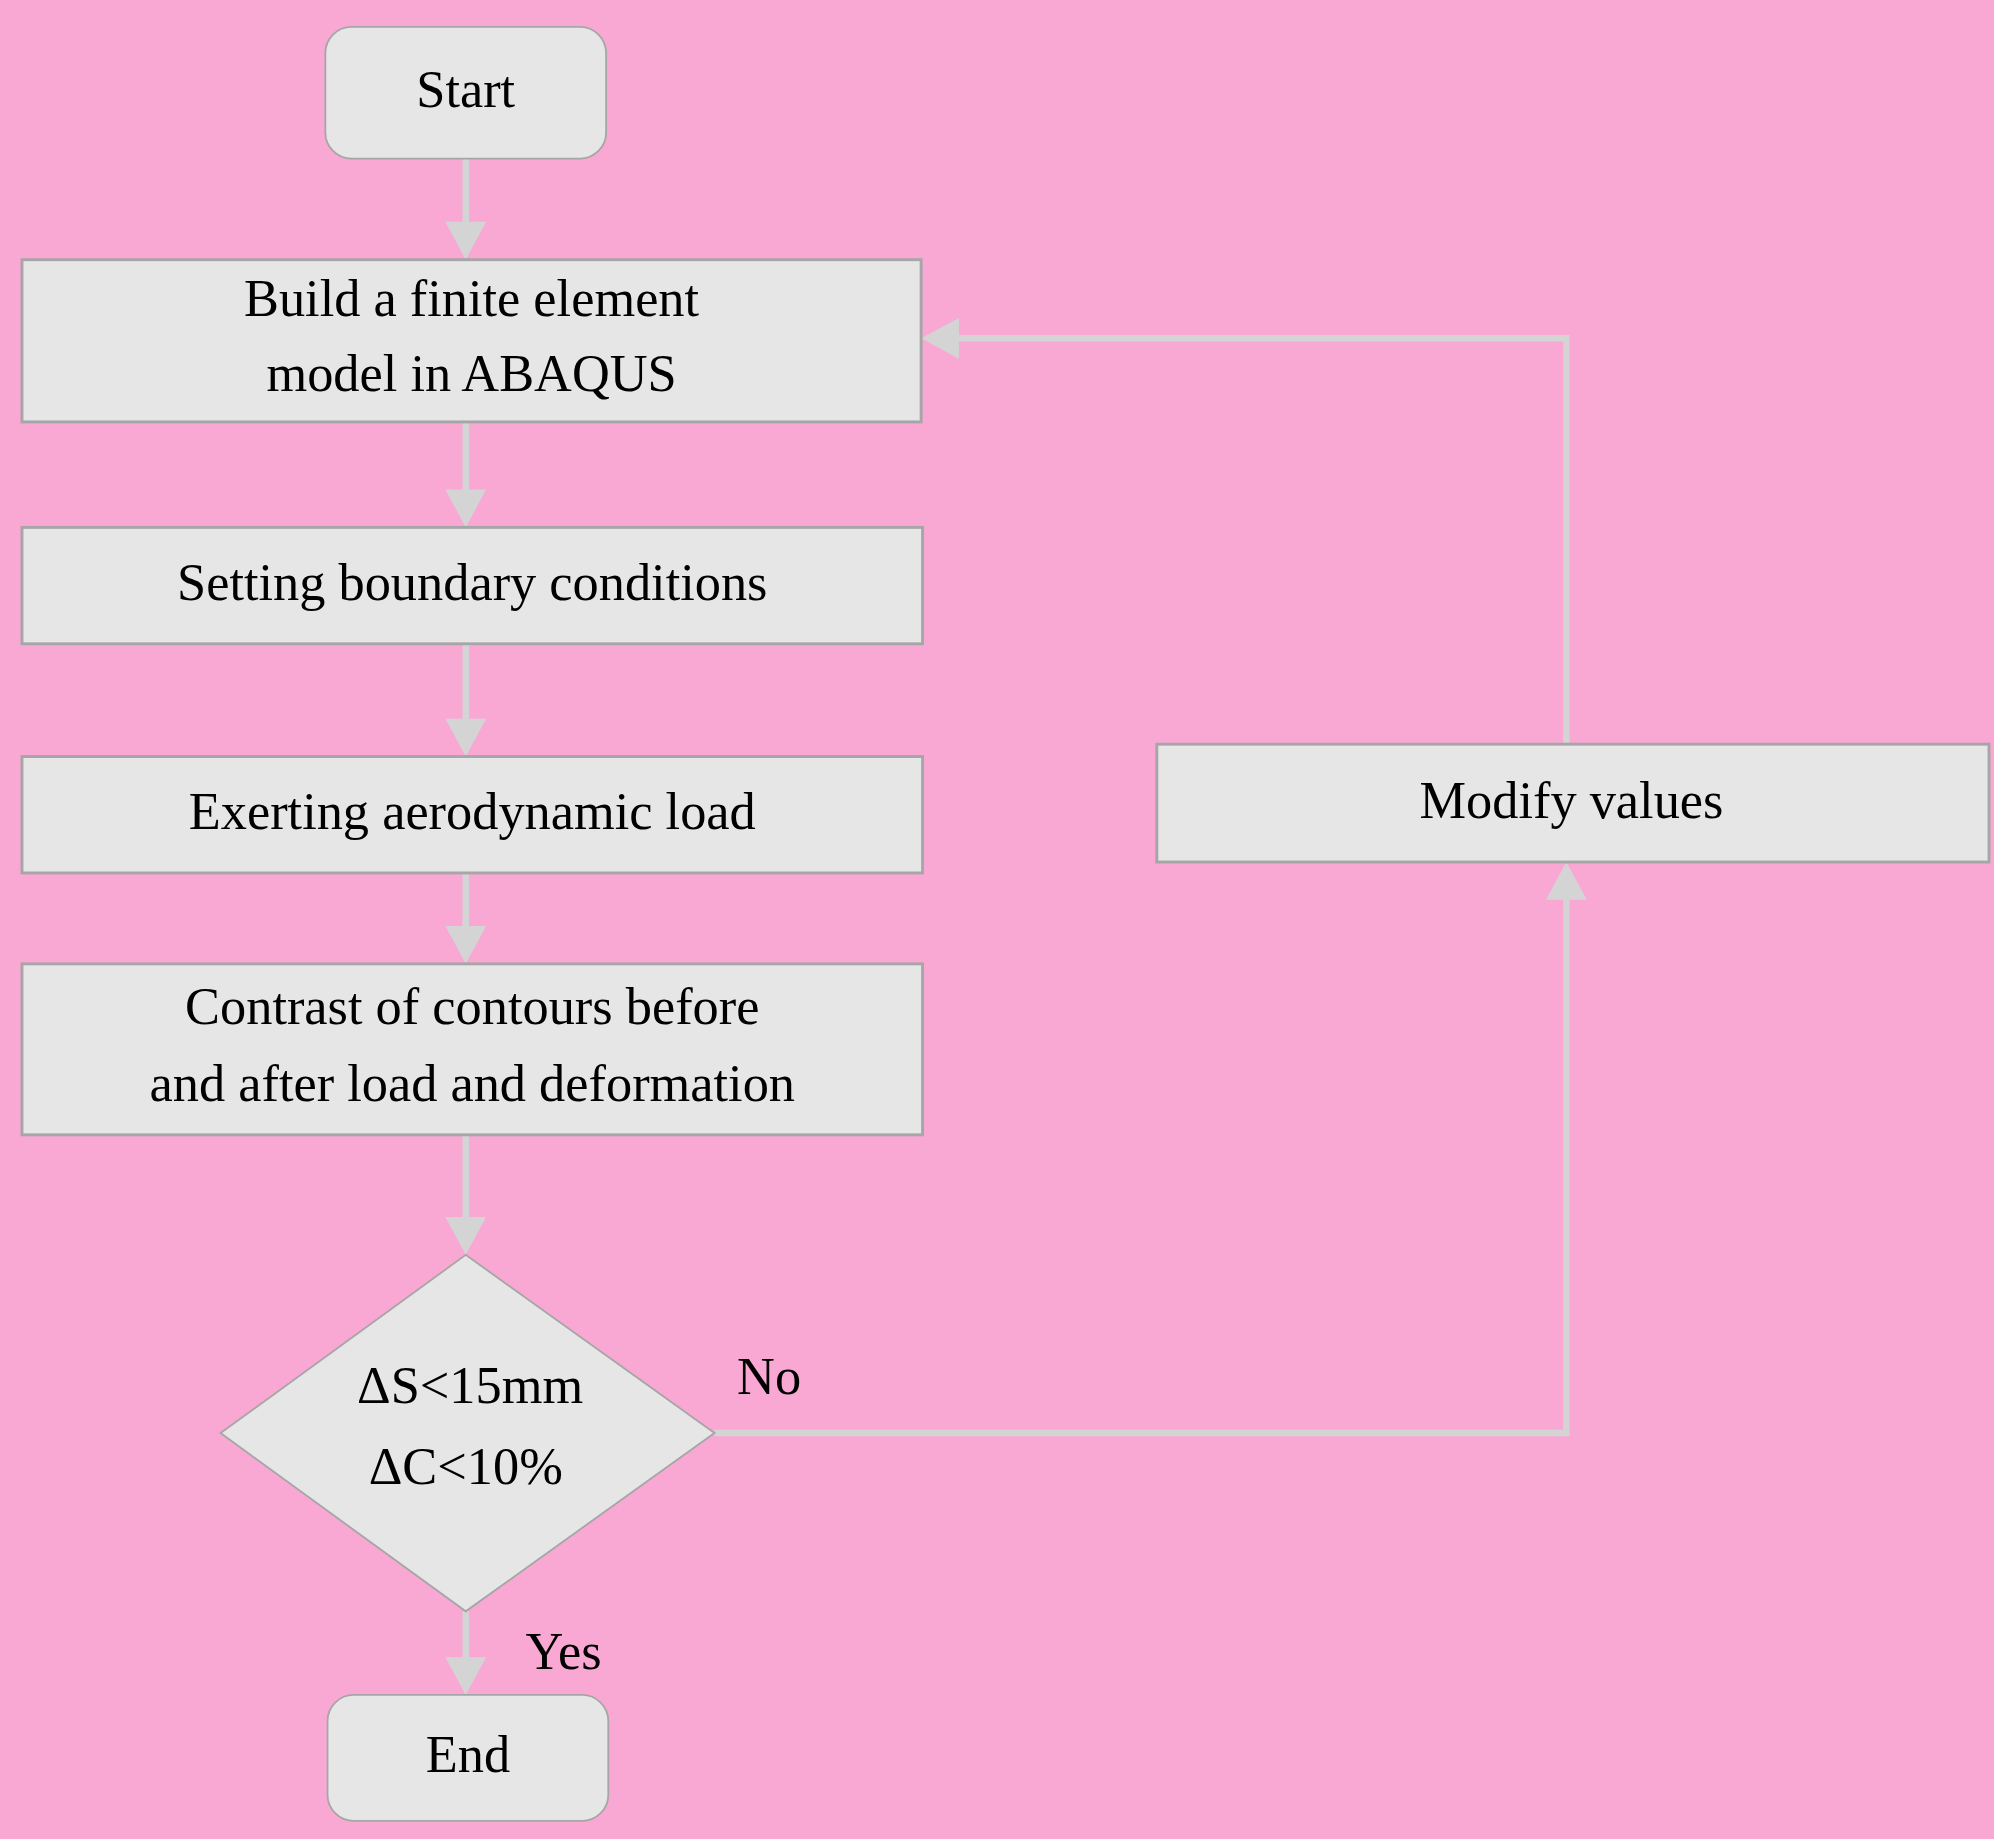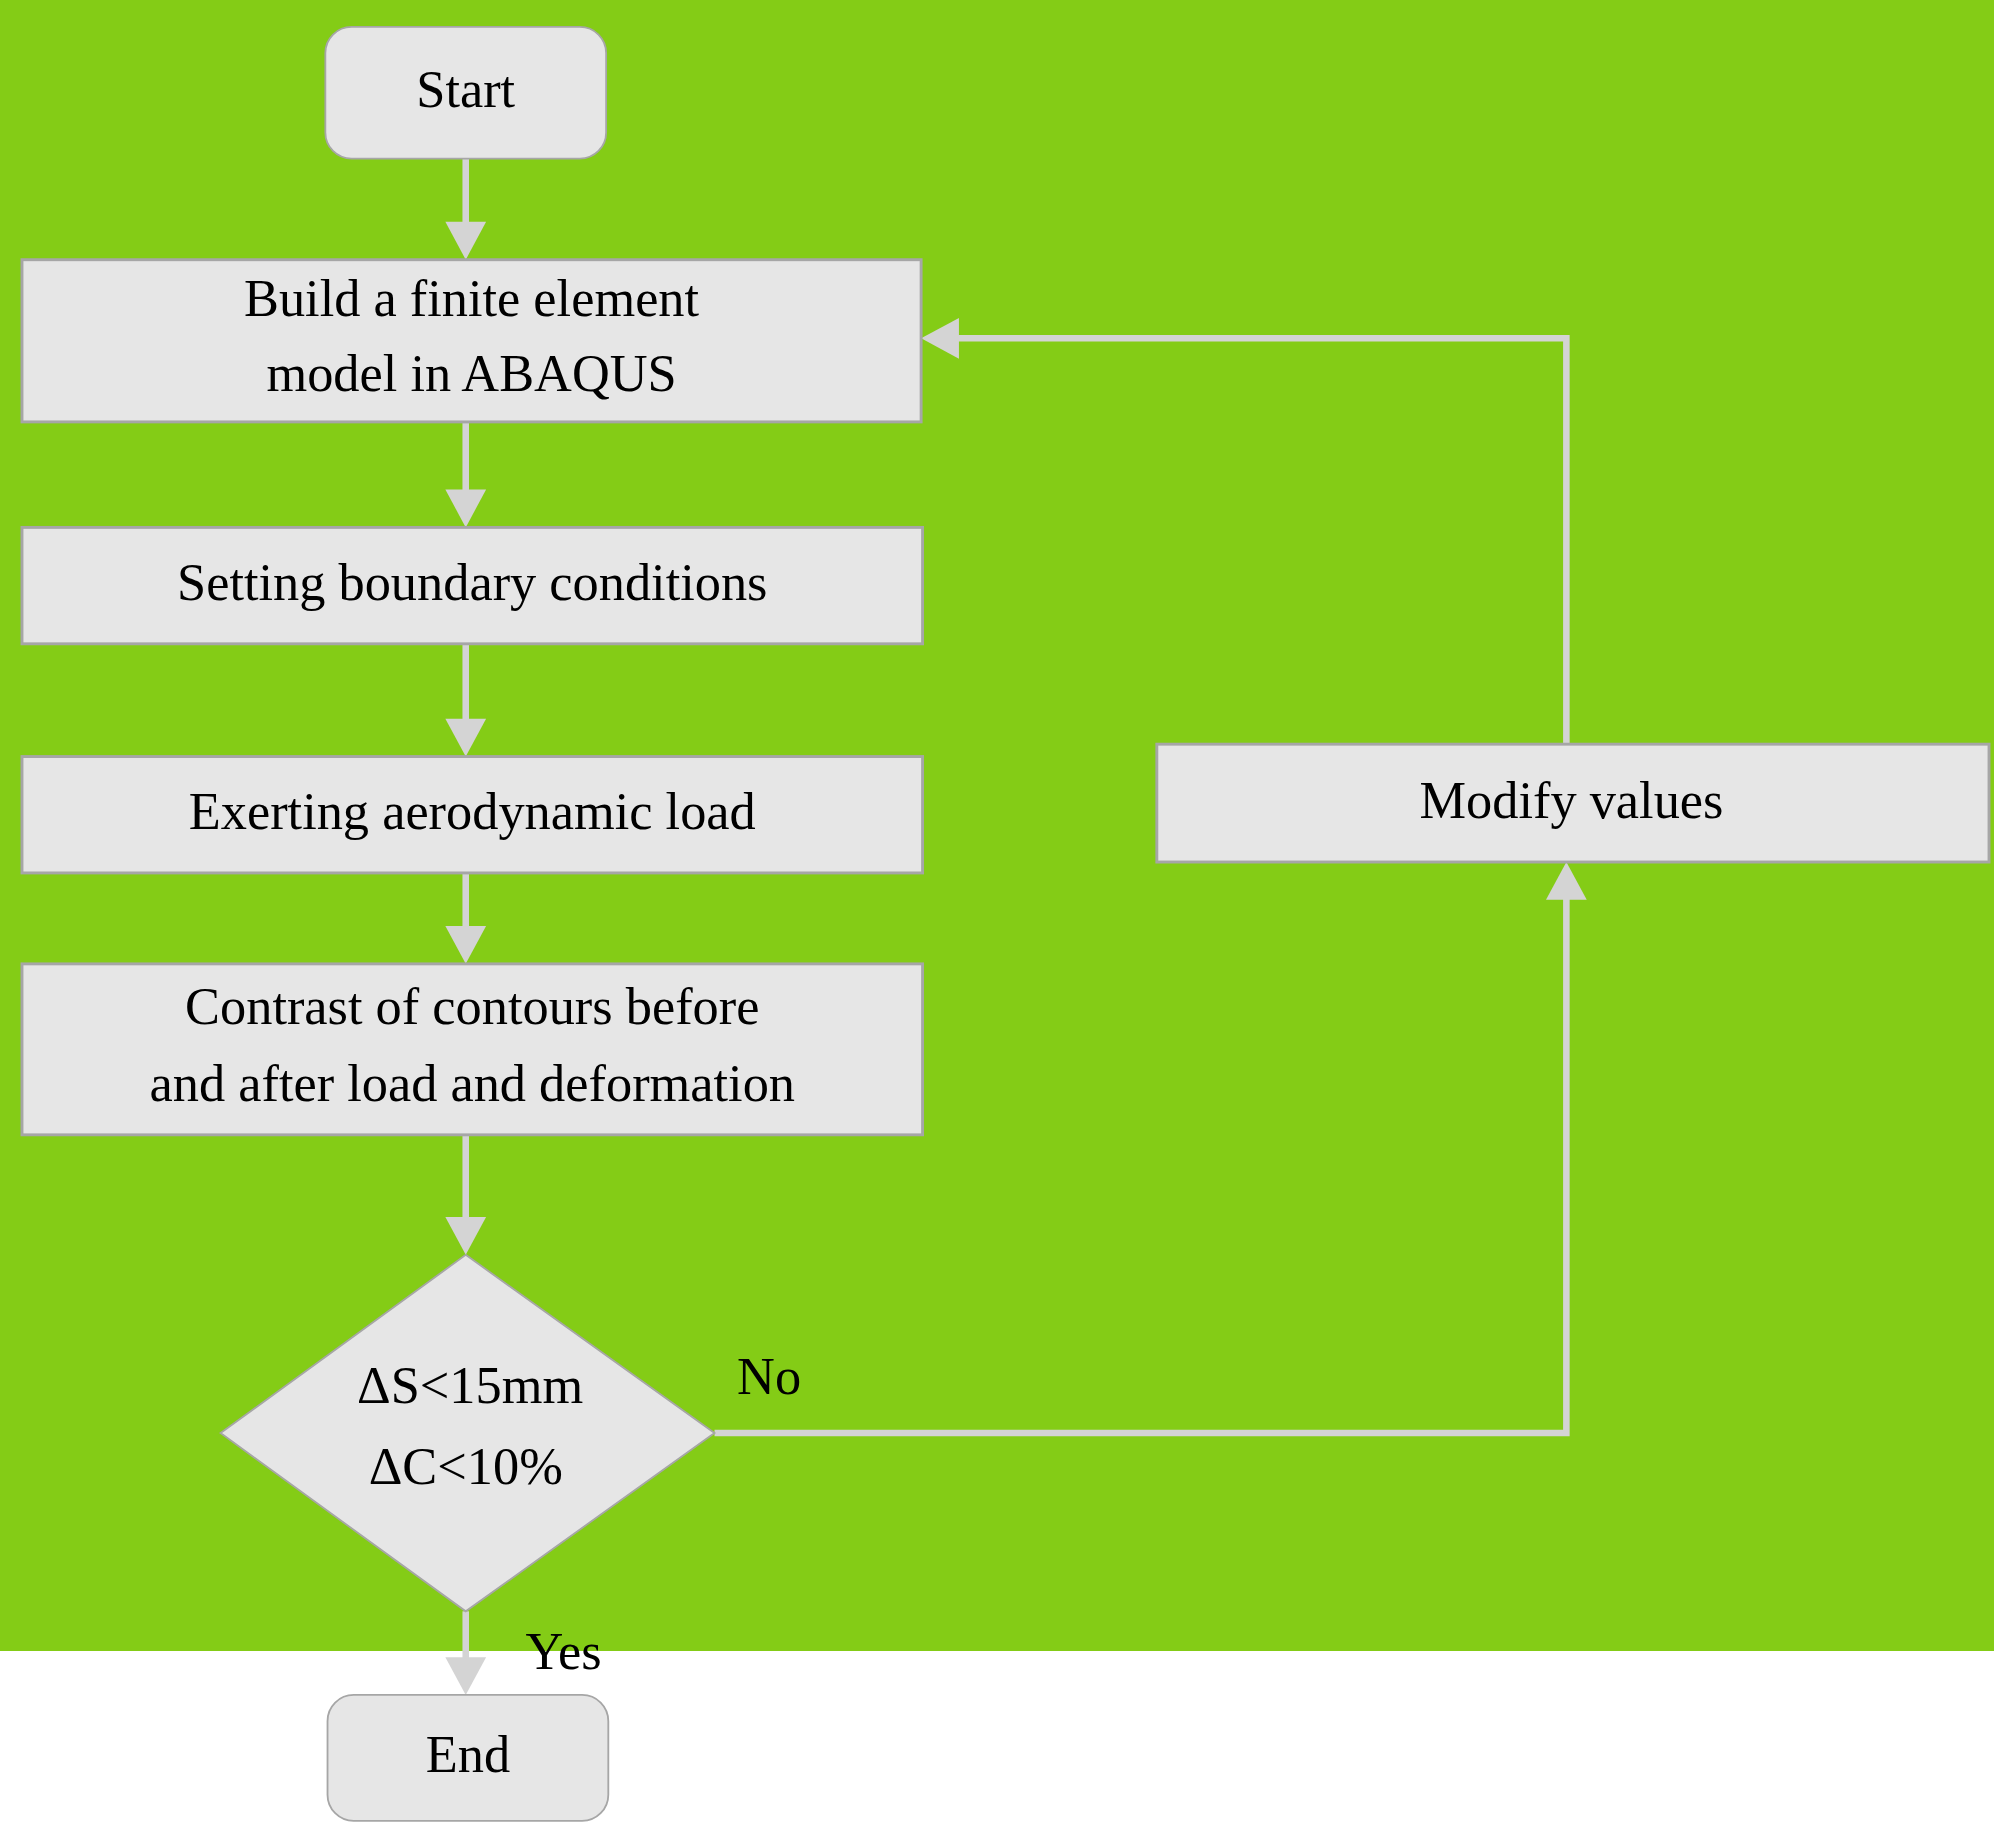--- a/index.html
+++ b/index.html
@@ -9,22 +9,22 @@
   }
   body {
     width: 1995px;
     height: 1839px;
     overflow: hidden;
     font-family: "Liberation Serif", "DejaVu Serif", serif;
   }
   #flowchart-root {
     position: relative;
     width: 1995px;
-    height: 1651px;
-    background: #84cc16;
+    height: 1839px;
+    background: #f9a8d4;
   }
   svg#flow-svg {
     position: absolute;
     top: 0;
     left: 0;
     width: 1995px;
     height: 1839px;
     display: block;
   }
   .node-shape {

